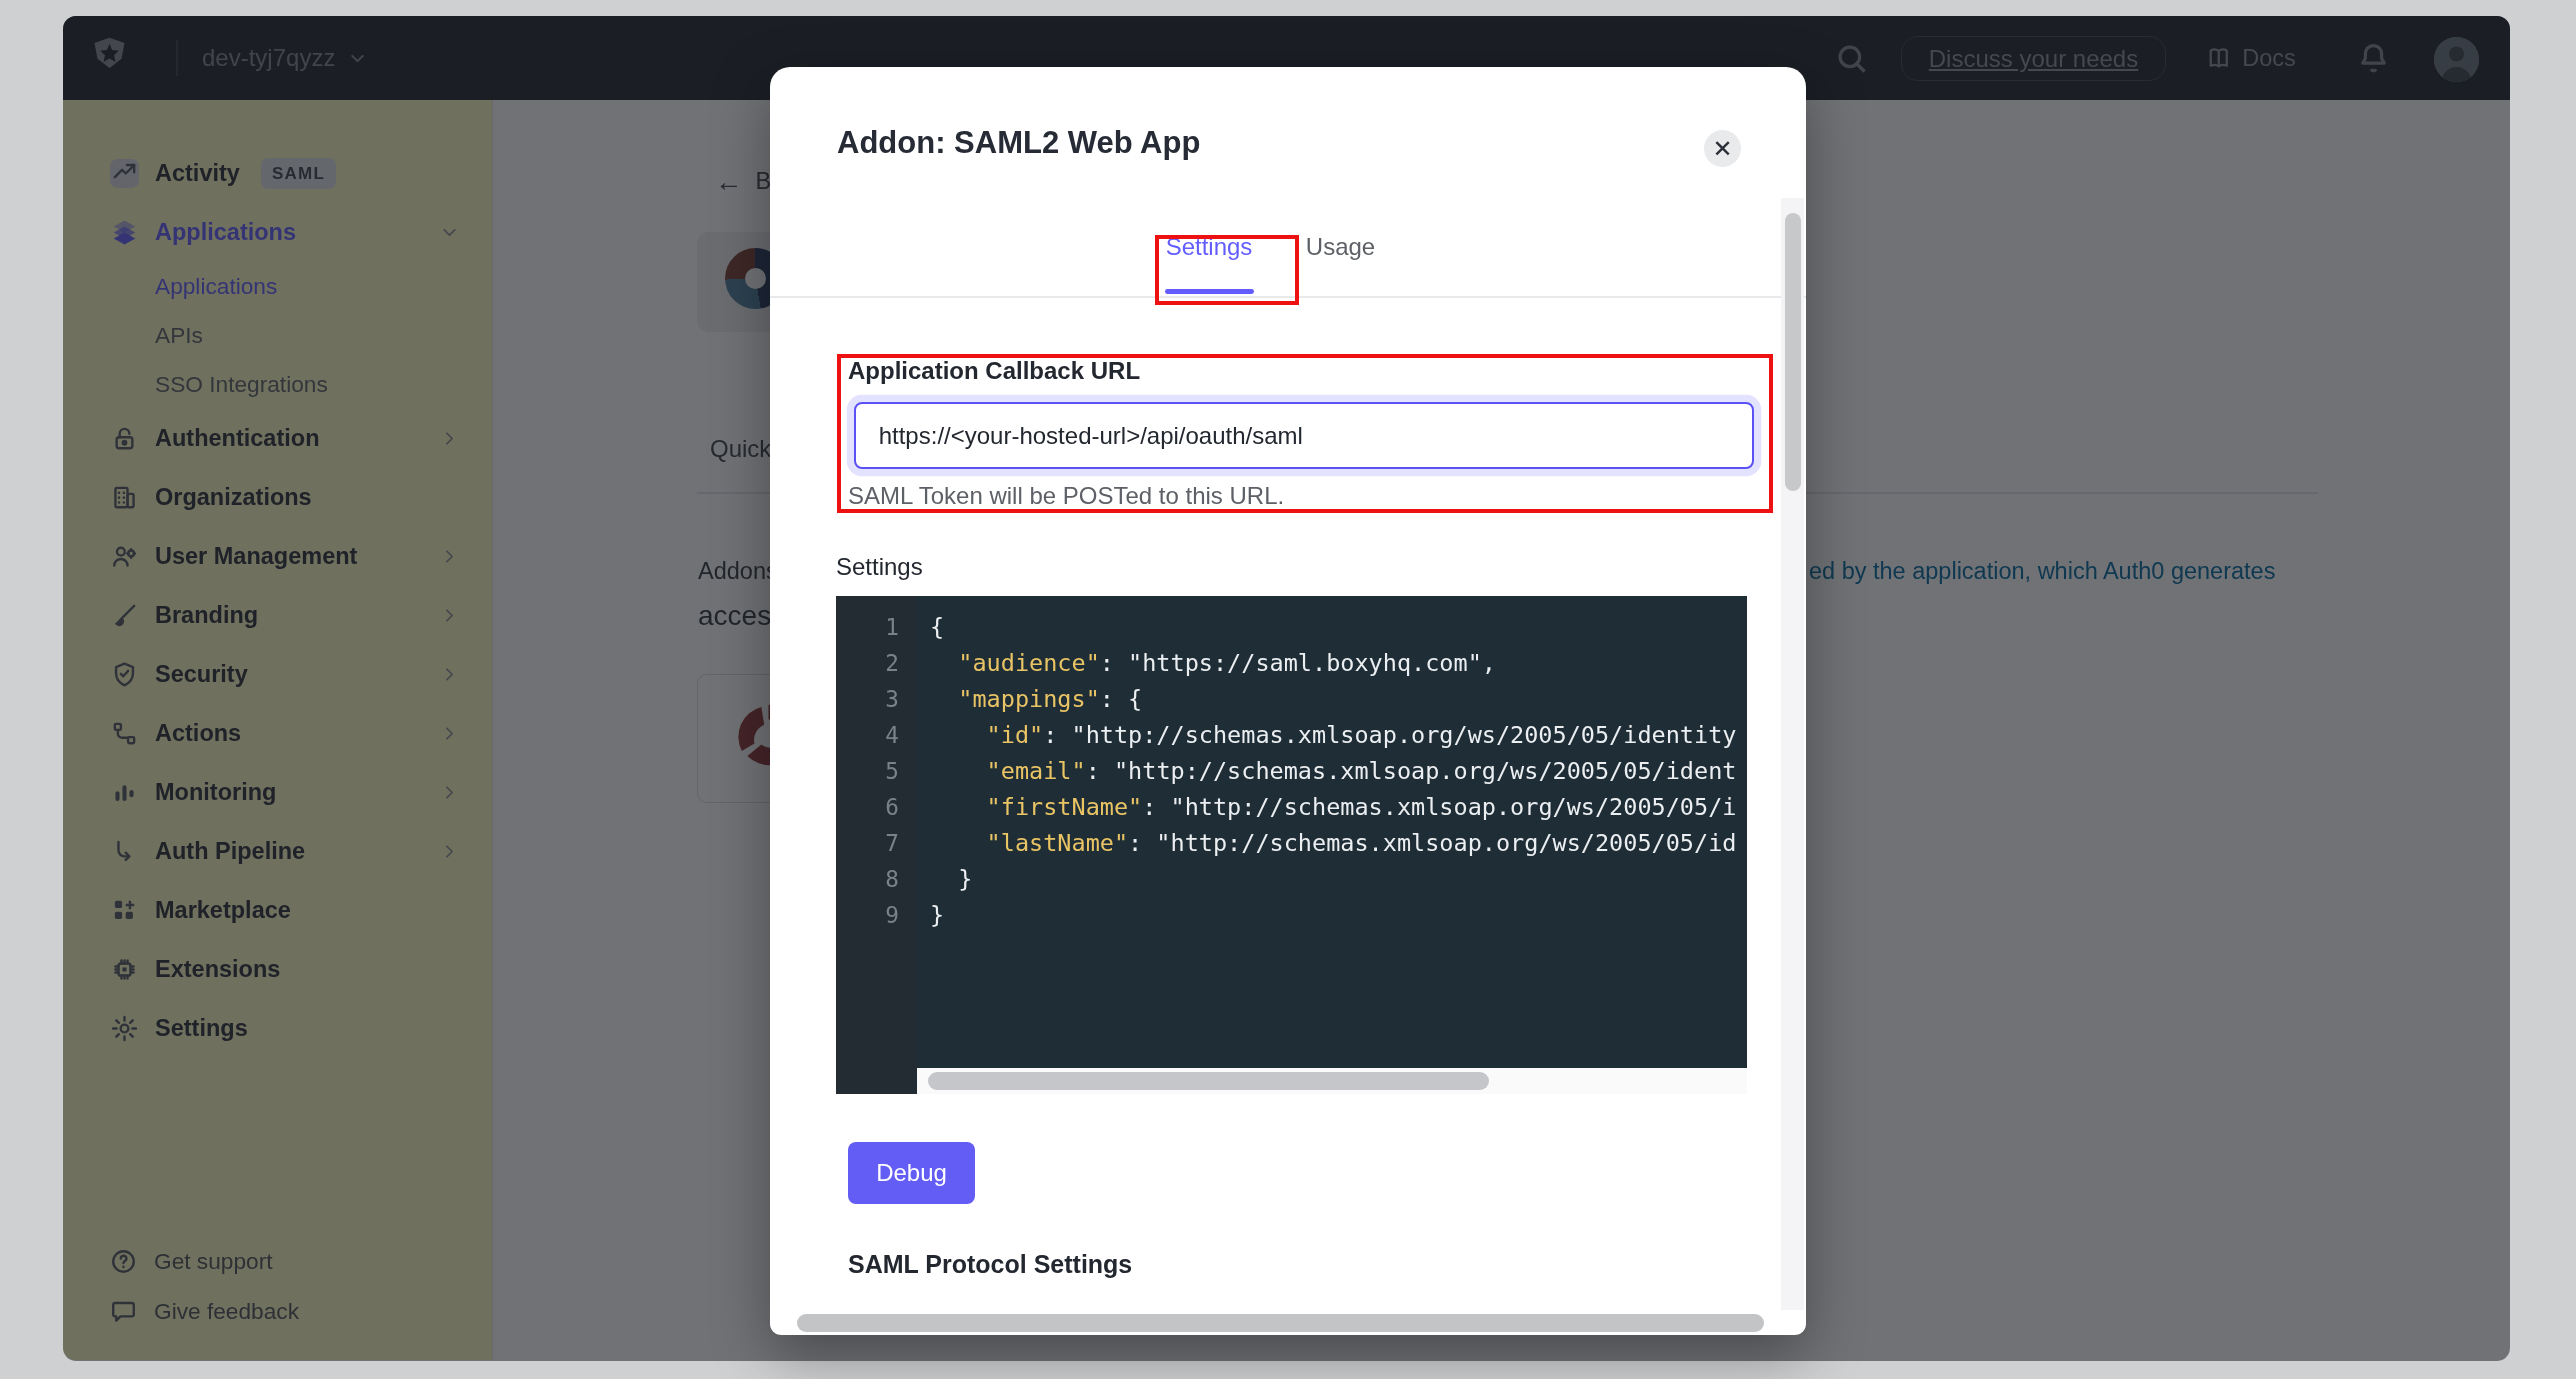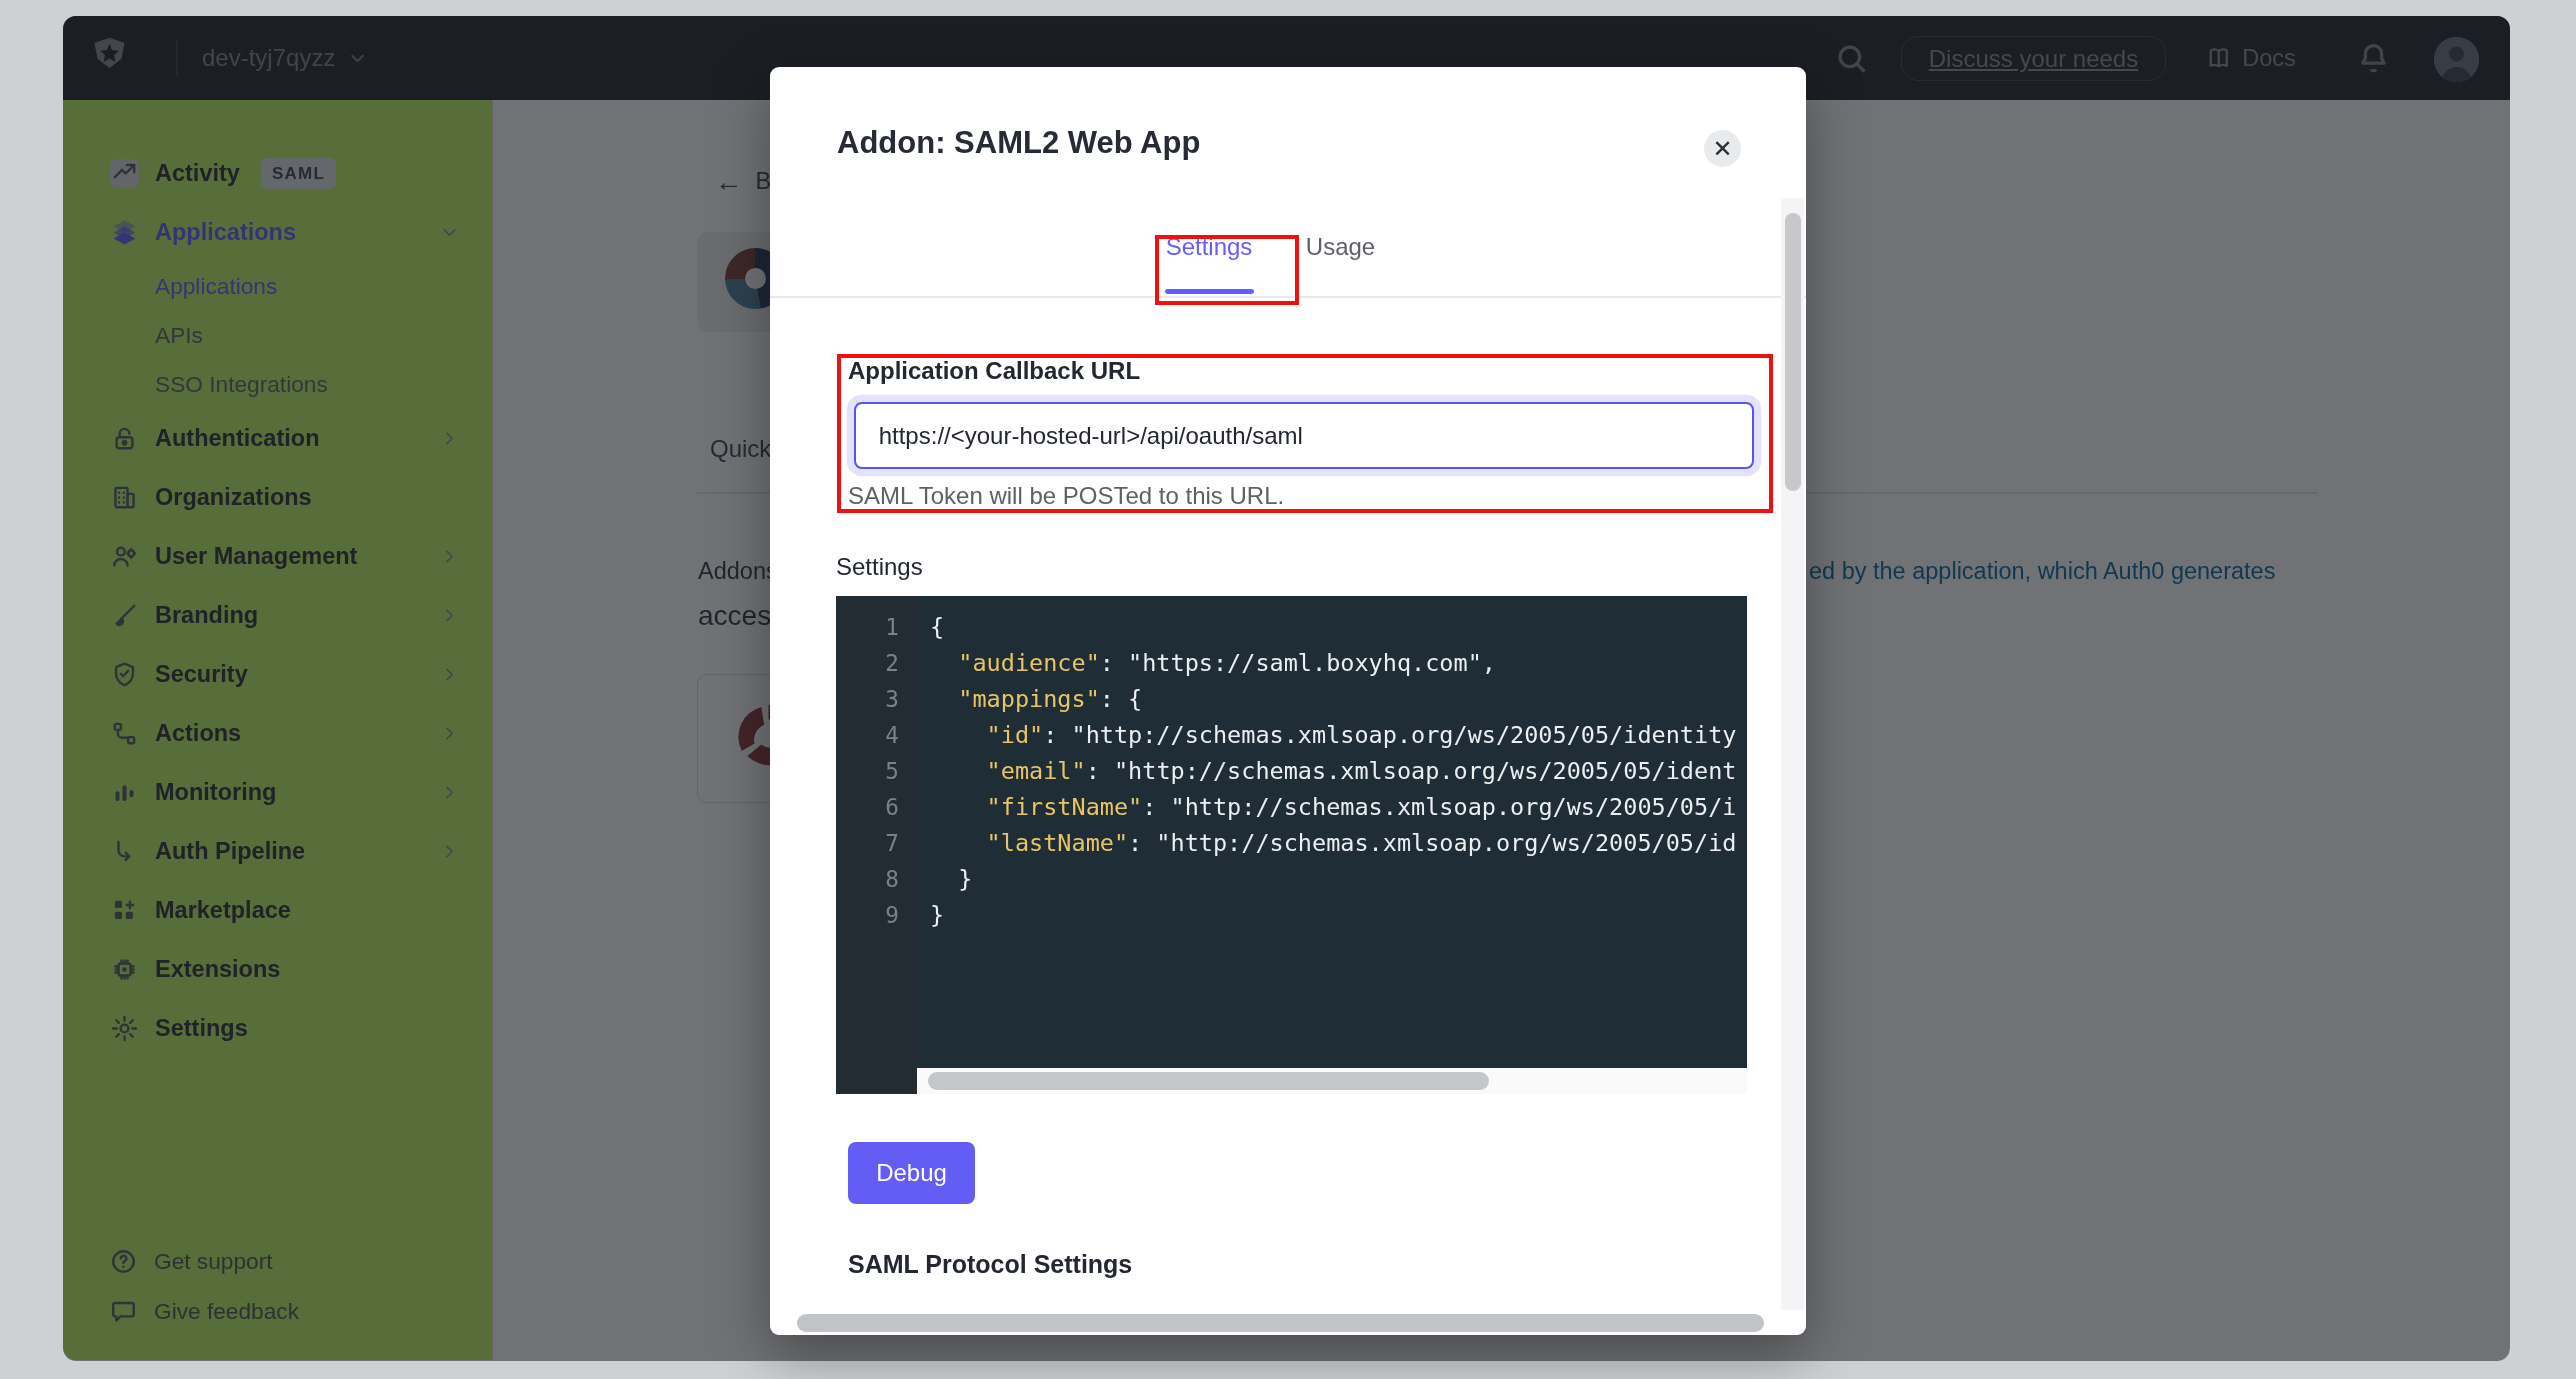--- a/index.html
+++ b/index.html
@@ -15,21 +15,21 @@
   .tb-logo { position:absolute; left:24px; top:19.4px; width:45px; height:45px; }
   .tb-sep { position:absolute; left:113px; top:24px; width:1.6px; height:36px; background:#3b3f48; }
   .tenant { position:absolute; left:139px; top:0; height:84px; display:flex; align-items:center; gap:11.3px; color:#85888f; font-size:24px; cursor:pointer; }
   .tb-search { position:absolute; left:1769px; top:22.7px; width:39px; height:39px; }
   .discuss-btn { position:absolute; left:1838px; top:20px; width:265px; height:45px; border:1.6px solid #43474f; border-radius:17px; color:#8e9197; font-size:24px; display:flex; align-items:center; justify-content:center; background:transparent;text-decoration:underline; }
   .docs { position:absolute; left:2142px; top:22.7px; height:39px; display:flex; align-items:center; gap:9.7px; color:#8e9197; font-size:23.5px; }
   .tb-bell { position:absolute; left:2291px; top:22.7px; width:39px; height:39px; }
   .avatar { position:absolute; left:2371px; top:21px; width:45px; height:45px; border-radius:50%; overflow:hidden; background:#7a838e; }
 
   
-  .sidebar { position:absolute; left:0; top:84px; width:430px; height:1260px; background:#bef264; border-right:1.6px solid #e3e4e6; border-radius:0 0 0 13px; }
+  .sidebar { position:absolute; left:0; top:84px; width:430px; height:1260px; background:#fef9c3; border-right:1.6px solid #e3e4e6; border-radius:0 0 0 13px; }
   .sb-list { padding-top:44px; }
   .sb-item { position:relative; height:59px; display:flex; align-items:center; padding-left:47px; gap:16px; cursor:pointer; }
   .sb-item .lbl { font-size:23.5px; font-weight:600; color:#2b2f36; }
   .sb-item.active .lbl { color:#635dff; }
   .sb-sub { position:relative; height:49px; display:flex; align-items:center; padding-left:92px; cursor:pointer; }
   .sb-sub .lbl { font-size:22.7px; color:#5f6268; }
   .sb-sub.active .lbl { color:#635dff; }
   .sb-icon { width:29px; height:29px; color:#565b63; flex:0 0 29px; display:flex; align-items:center; justify-content:center; }
   .sb-item.active .sb-icon { color:#635dff; }
   .sb-icon svg { width:29px; height:29px; }
@@ -52,21 +52,21 @@
   .addons-l1 { position:absolute; left:205px; top:458px; font-size:23.5px; color:#34383f; }
   .addons-l2 { position:absolute; left:205px; top:500px; font-size:28px; color:#34383f; }
   .addons-r  { position:absolute; left:1316px; top:458px; font-size:23.5px; color:#0369a1;text-align:center; }
   .saml-card { position:absolute; left:204px; top:574px; width:194px; height:129px; border:1.6px solid #d9dadd; border-radius:9.7px; background:#fff; }
   .pinwheel { position:absolute; left:235px; top:595px; width:81px; height:81px; }
 
   
   .overlay { position:absolute; inset:0; background:rgba(24,27,33,0.62); border-radius:13px; z-index:50; }
 
   
-  .modal { position:absolute; left:770px; top:67px; width:1036px; height:1268px; background:#fff; border-radius:9px; z-index:100; box-shadow:0 19.4px 57px rgba(0,0,0,0.35); }
+  .modal { position:absolute; left:770px; top:67px; width:1036px; height:1268px; background:#fff; border-radius:20px; z-index:100; box-shadow:0 19.4px 57px rgba(0,0,0,0.35); }
   .m-title { position:absolute; left:67px; top:58px; font-size:31px; font-weight:700; color:#262b35; }
   .m-close { position:absolute; left:934px; top:63px; width:37px; height:37px; border-radius:50%; background:#e9eaec; color:#2a2e37; font-size:24px; display:flex; align-items:center; justify-content:center; cursor:pointer; border:none; }
   .m-tab-settings { position:absolute; left:380px; top:166px; width:118px; text-align:center; font-size:24px; font-weight:500; color:#635dff; cursor:pointer; }
   .m-tab-usage { position:absolute; left:526px; top:166px; width:89px; text-align:center; font-size:24px; color:#5d6066; cursor:pointer; }
   .m-tab-underline { position:absolute; left:395px; top:222px; width:89px; height:4.9px; background:#635dff; border-radius:2.4px; }
   .m-divider { position:absolute; left:0; top:229px; width:1036px; height:1.6px; background:#e8e9ea; }
   .cb-label { position:absolute; left:78px; top:290px; font-size:24px; font-weight:600; color:#23272f; }
   .cb-input { position:absolute; left:84px; top:335px; width:900px; height:67px; border:2.4px solid #5b52f5; border-radius:8px; box-shadow:0 0 0 7.3px rgba(99,93,255,0.18); font-size:24px; color:#23272f; padding:0 22.7px; font-family:"Liberation Sans", sans-serif; outline:none; background:#fff; }
   .cb-helper { position:absolute; left:78px; top:415px; font-size:24px; color:#5d6066; }
   .set-label { position:absolute; left:66px; top:486px; font-size:24px; font-weight:500; color:#23272f; }

